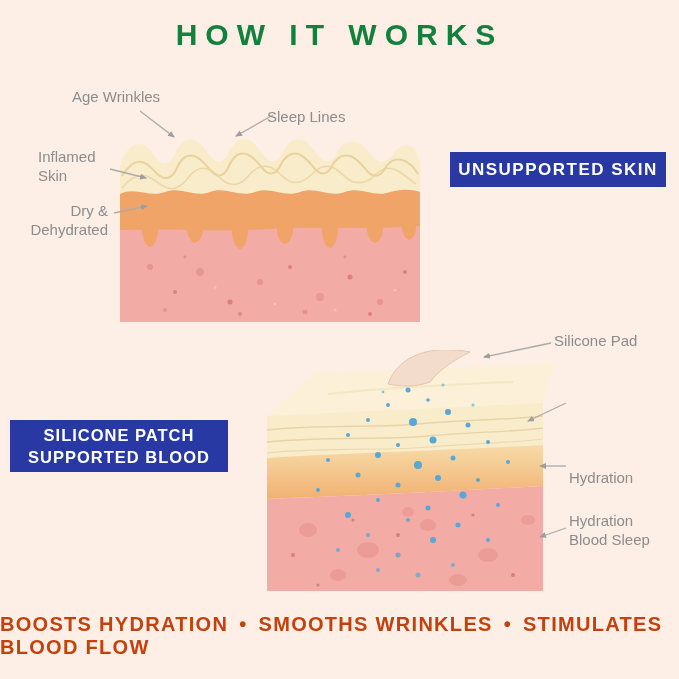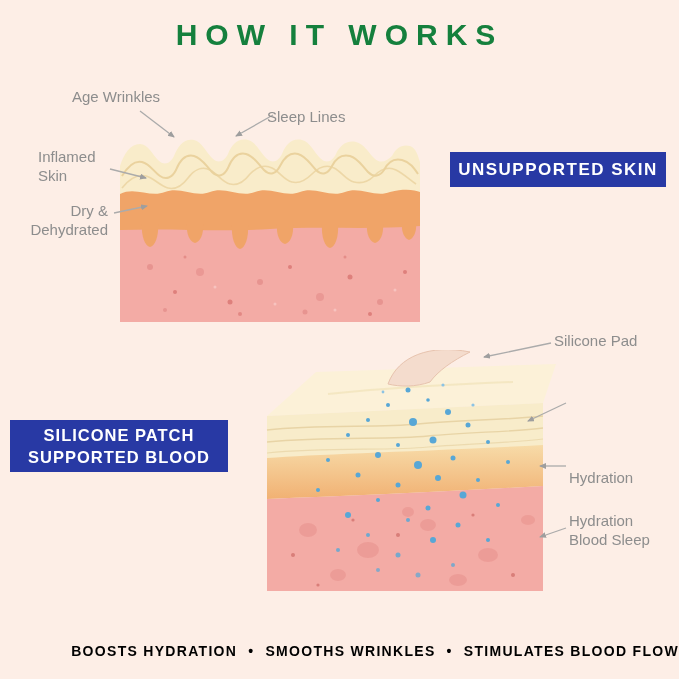--- a/index.html
+++ b/index.html
@@ -26,22 +26,22 @@
   .lbl-smoothed { left:569px; top:384px; }
   .lbl-hydration { left:569px; top:457px;margin-top:12px; }
   .lbl-blood { left:569px; top:512px; }
 
   .badge { position:absolute; background:#2839a4; color:#ffffff; font-weight:bold;
            display:flex; flex-direction:column; align-items:center; justify-content:center;
            text-align:center; letter-spacing:1.5px; }
   .badge-unsupported { left:450px; top:152px; width:216px; height:35px; font-size:17px; }
   .badge-supported { left:10px; top:420px; width:218px; height:52px; font-size:16.5px; line-height:1.35; letter-spacing:1px; }
 
-  .footer { position:absolute; bottom:20px; left:0; width:100%; text-align:right;
-            color:#000000; font-weight:bold; font-size:14px; letter-spacing:1.3px; }
+  .footer { position:absolute; bottom:20px; left:0; width:100%; text-align:left;
+            color:#c2410c; font-weight:bold; font-size:20px; letter-spacing:1.3px; }
   .footer .sep { margin:0 11px; }
 </style>
 </head>
 <body>
 
 <div class="canvas">
 
   <h1 class="title">HOW IT WORKS</h1>
 
   <svg class="diagram diagram-top" width="300" height="190" viewBox="0 0 300 190">

